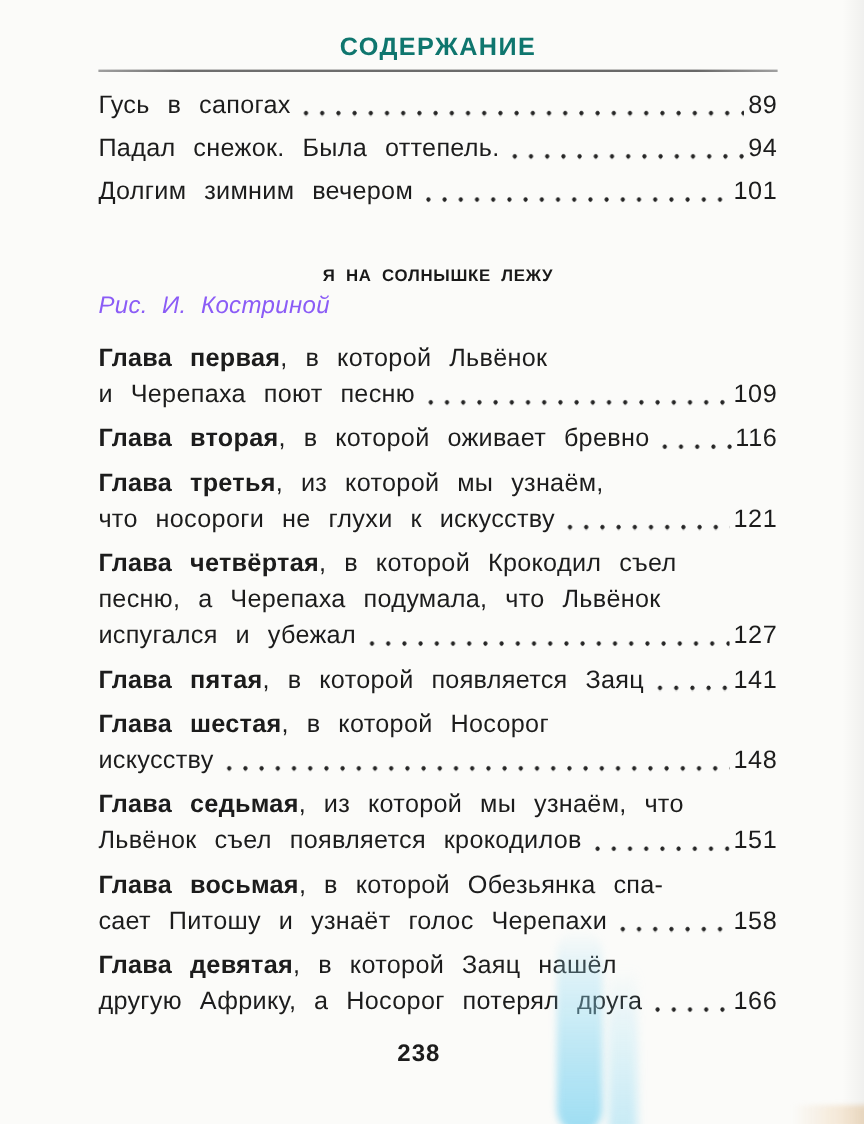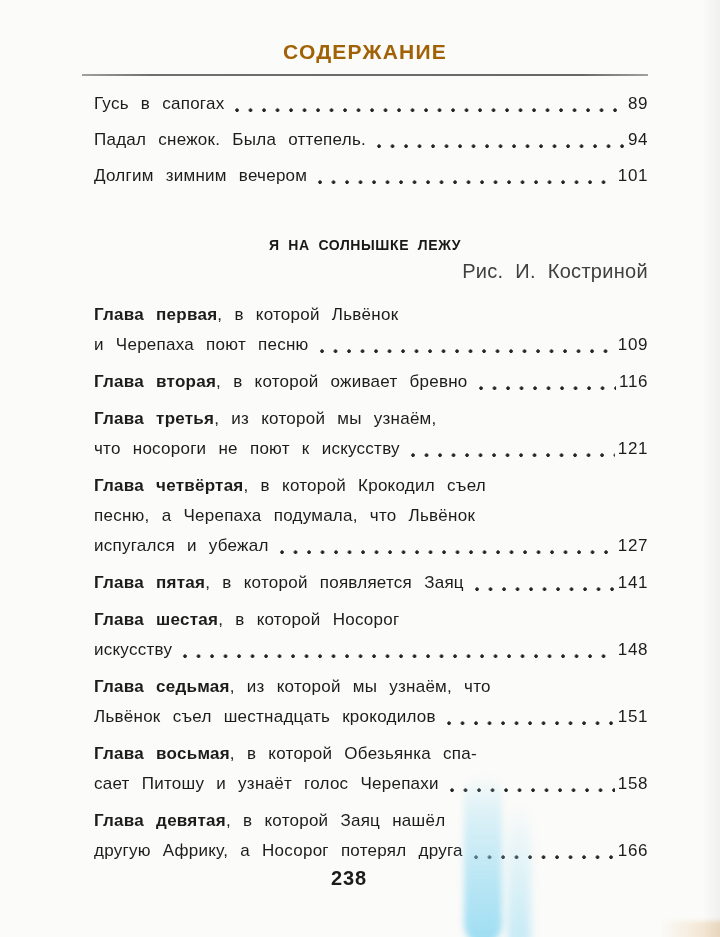--- a/index.html
+++ b/index.html
@@ -8,61 +8,61 @@
     width: 720px; height: 937px;
     background: #fbfbf9;
     font-family: "Liberation Sans", sans-serif;
     color: #1c1c1c;
     overflow: hidden;
     -webkit-font-smoothing: antialiased;
   }
   .content { position: absolute; left: 82px; top: 0; width: 566px; }
 
   .doc-title {
-    margin: 12px; padding-top: 29px;
+    margin: 0; padding-top: 29px;
     text-align: center;
     font-size: 21px; font-weight: bold;
     letter-spacing: 1.2px; word-spacing: 2px;
-    line-height: 21px; color: #a16207;
+    line-height: 21px; color: #0f766e;
   }
   .rule {
     height: 2px; margin-top: 8px;
     background: linear-gradient(to right, #a0a0a0, #6f6f6f 12%, #686868 88%, #a0a0a0);
   }
 
   .toc-top { margin-top: 10px; }
   .toc-top .row { line-height: 36px; }
   .toc-top .leader { background-position: left 4px bottom 10px; }
 
   .row { display: flex; }
-  .line { font-size: 17px; line-height: 30px; letter-spacing: 0.25px; word-spacing: 0.42em; margin-left: 12px; }
+  .line { font-size: 21px; line-height: 30px; letter-spacing: 0.25px; word-spacing: 0.42em; }
   .txt { white-space: nowrap; }
   .b { font-weight: bold; }
   .pg { white-space: nowrap; letter-spacing: 0.6px; word-spacing: normal; }
   .leader {
     flex: 1 1 auto; min-width: 16px;
     margin-left: 7px; margin-right: 3px;
     background-image: radial-gradient(circle at 2px 2px, #262626 1.45px, rgba(0,0,0,0) 1.95px);
     background-size: 13.5px 4.5px;
     background-repeat: repeat-x;
     background-position: left 4px bottom 7px;
   }
 
   .section-title {
     margin: 38px 0 0 0;
     text-align: center;
     font-size: 14px; font-weight: bold;
     letter-spacing: 0.6px; word-spacing: 0.3em;
     line-height: 26px; color: #191919;
   }
   .section-credit {
-    text-align: right;
-    font-size: 20px; 
+    text-align: left;
+    font-size: 20px; font-style: italic;
     letter-spacing: 0.3px; word-spacing: 0.3em;
-    line-height: 26px; color: #404040;
+    line-height: 26px; color: #8b5cf6;
   }
 
   .chapters { margin-top: 16px; }
   .entry { margin-bottom: 7px; }
 
   .footer-page {
     position: absolute; left: 66px; width: 566px; top: 866px;
     text-align: center;
     font-size: 20px; font-weight: bold;
     letter-spacing: 0.8px; line-height: 24px;
@@ -138,21 +138,21 @@
         <div class="line row">
           <span class="txt"><span class="b">Глава вторая</span><span>, в которой оживает бревно</span></span>
           <span class="leader"></span>
           <span class="pg">116</span>
         </div>
       </div>
 
       <div class="entry">
         <div class="line"><span class="b">Глава третья</span><span>, из которой мы узнаём,</span></div>
         <div class="line row">
-          <span class="txt">что носороги не поют к искусству</span>
+          <span class="txt">что носороги не глухи к искусству</span>
           <span class="leader"></span>
           <span class="pg">121</span>
         </div>
       </div>
 
       <div class="entry">
         <div class="line"><span class="b">Глава четвёртая</span><span>, в которой Крокодил съел</span></div>
         <div class="line">песню, а Черепаха подумала, что Львёнок</div>
         <div class="line row">
           <span class="txt">испугался и убежал</span>
@@ -174,21 +174,21 @@
         <div class="line row">
           <span class="txt">искусству</span>
           <span class="leader"></span>
           <span class="pg">148</span>
         </div>
       </div>
 
       <div class="entry">
         <div class="line"><span class="b">Глава седьмая</span><span>, из которой мы узнаём, что</span></div>
         <div class="line row">
-          <span class="txt">Львёнок съел шестнадцать крокодилов</span>
+          <span class="txt">Львёнок съел появляется крокодилов</span>
           <span class="leader"></span>
           <span class="pg">151</span>
         </div>
       </div>
 
       <div class="entry">
         <div class="line"><span class="b">Глава восьмая</span><span>, в которой Обезьянка спа-</span></div>
         <div class="line row">
           <span class="txt">сает Питошу и узнаёт голос Черепахи</span>
           <span class="leader"></span>

